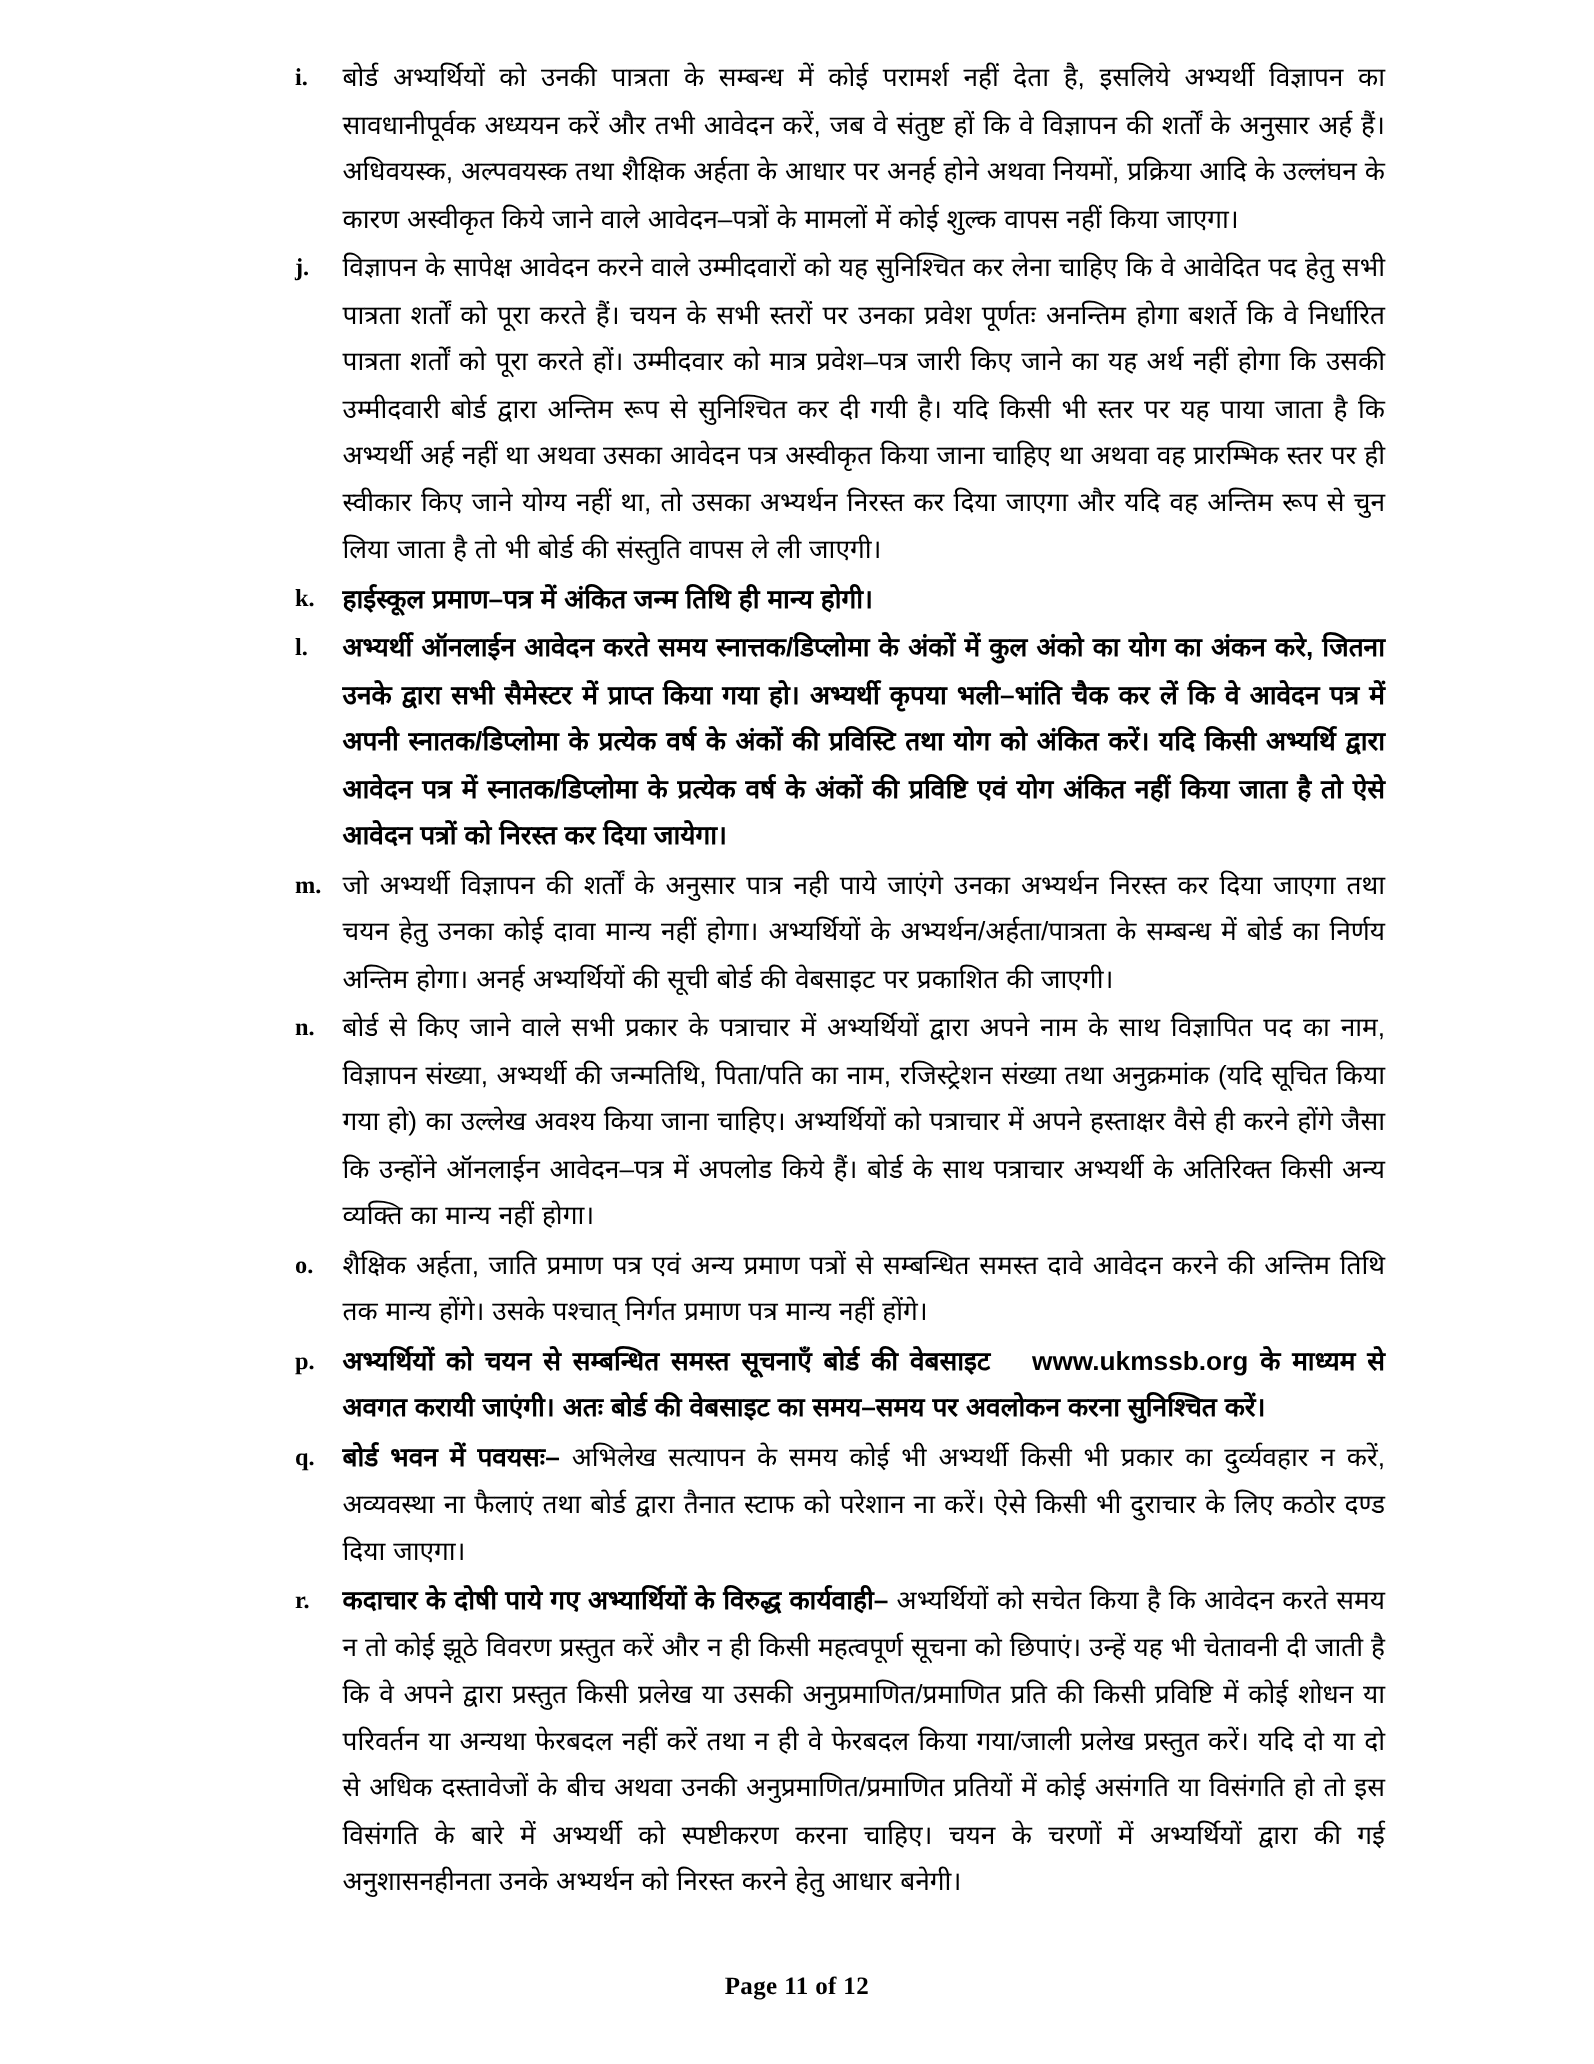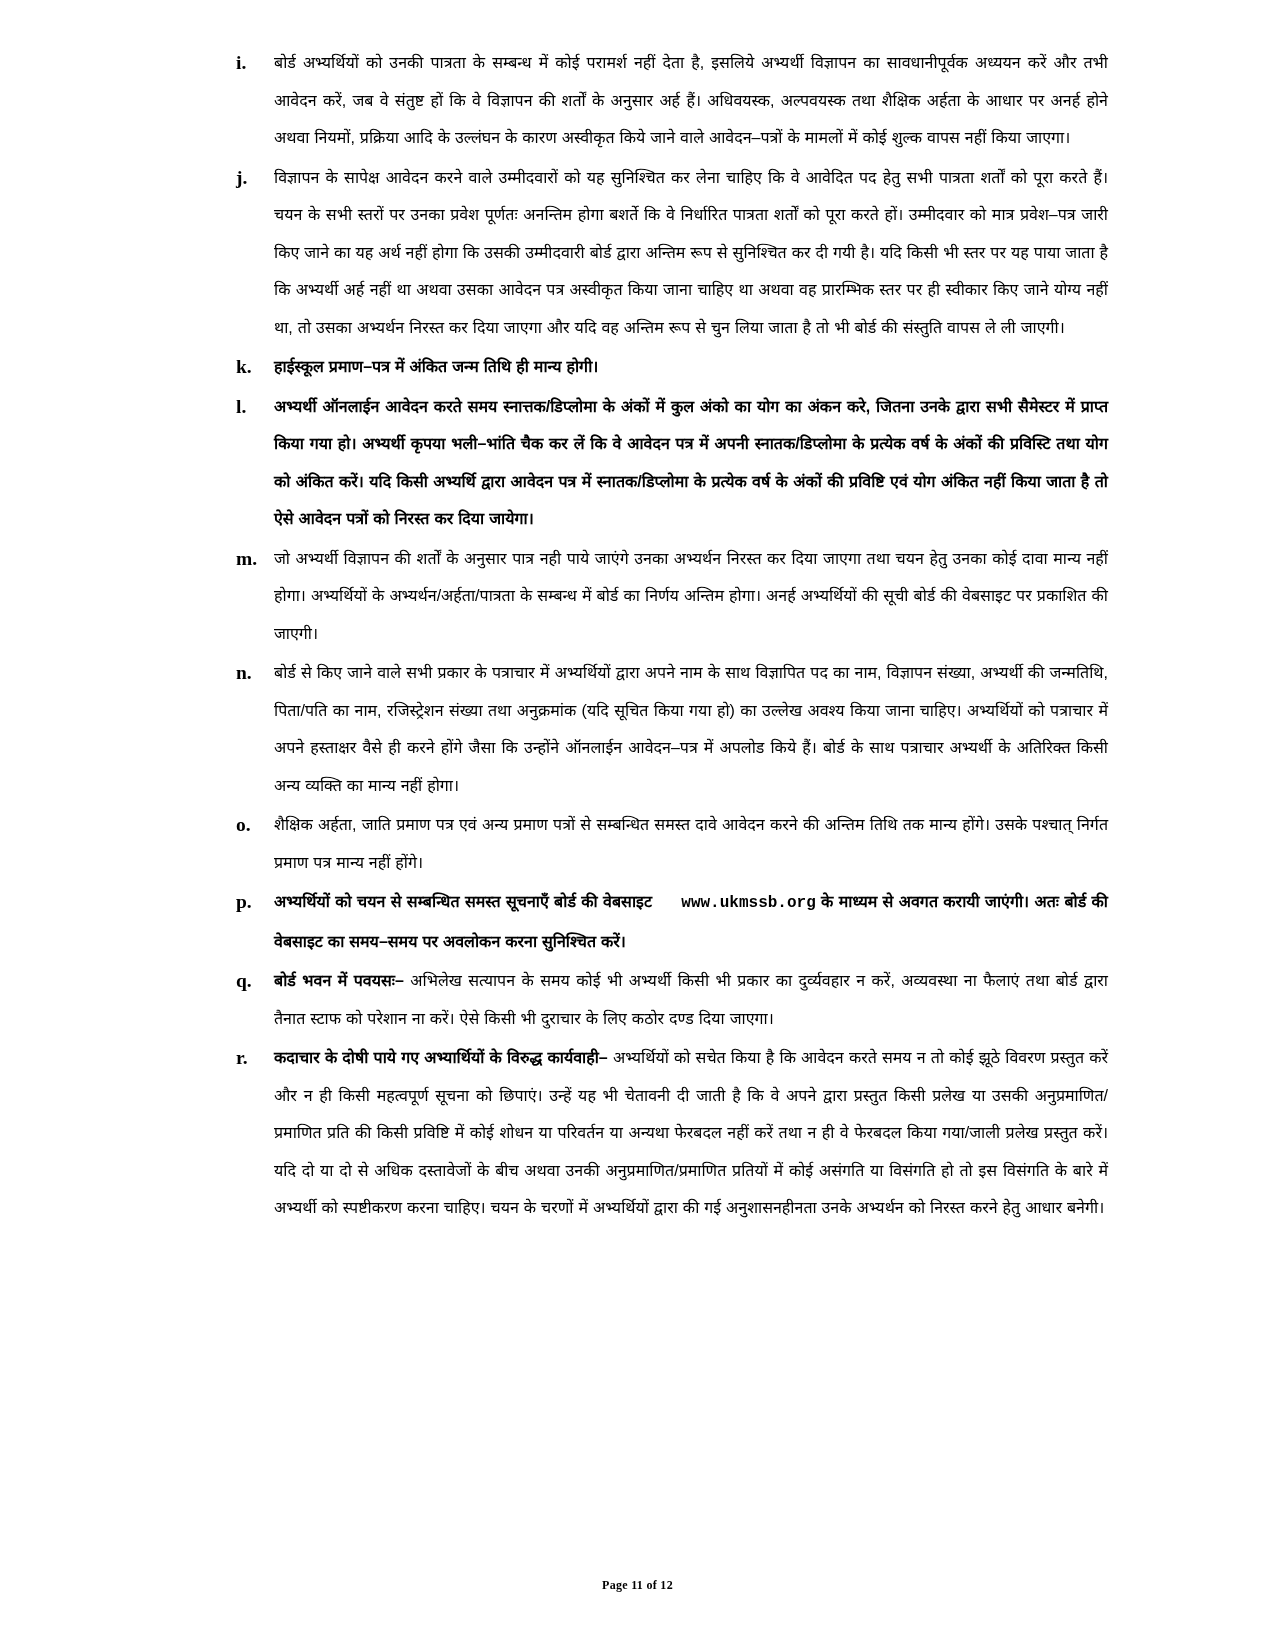--- a/index.html
+++ b/index.html
@@ -35,48 +35,48 @@
     line-height: 37.5px;
     color: #000000;
     text-align: left;
     padding-left: 8px;
     box-sizing: border-box;
     -webkit-user-select: none;
   }
   .body-text {
     flex: 1 1 auto;
     font-family: "Liberation Sans", "DejaVu Sans", sans-serif;
-    font-size: 16px;
+    font-size: 21px;
     line-height: 37.5px;
     color: #000000;
     text-align: justify;
     text-justify: inter-word;
     word-spacing: 0.5px;
     hyphens: none;
   }
   .body-text.bold {
     font-weight: bold;
   }
   .lead {
     font-weight: bold;
   }
   .url {
     font-weight: bold;
-    font-family: Liberation Mono, monospace;
+    font-family: Liberation Sans, sans-serif;
     margin-left: 24px;
   }
   .footer {
     position: absolute;
     left: 0;
     right: 0;
     top: 1578px;
     text-align: center;
     font-family: "Liberation Serif", "DejaVu Serif", serif;
     font-weight: bold;
-    font-size: 12px;
+    font-size: 20px;
     color: #000000;
     letter-spacing: 0.3px;
   }
 </style>
 </head>
 <body>
 
 <div class="page">
 
   <div class="content">

